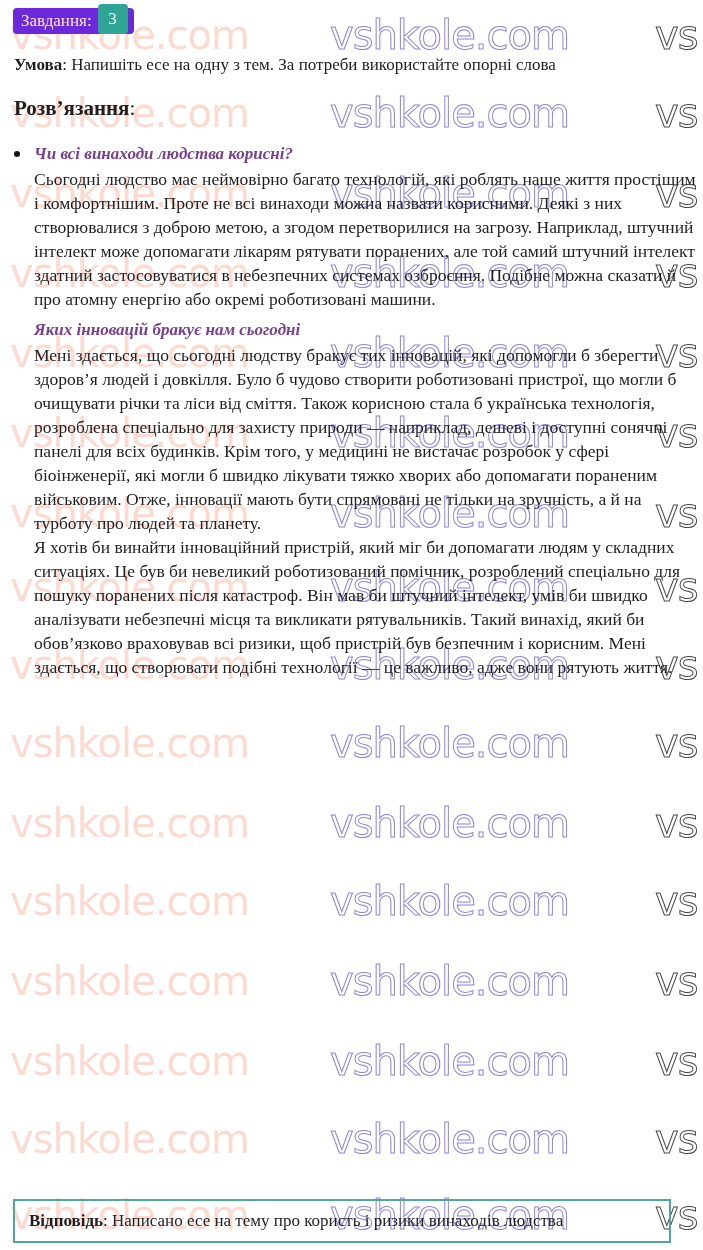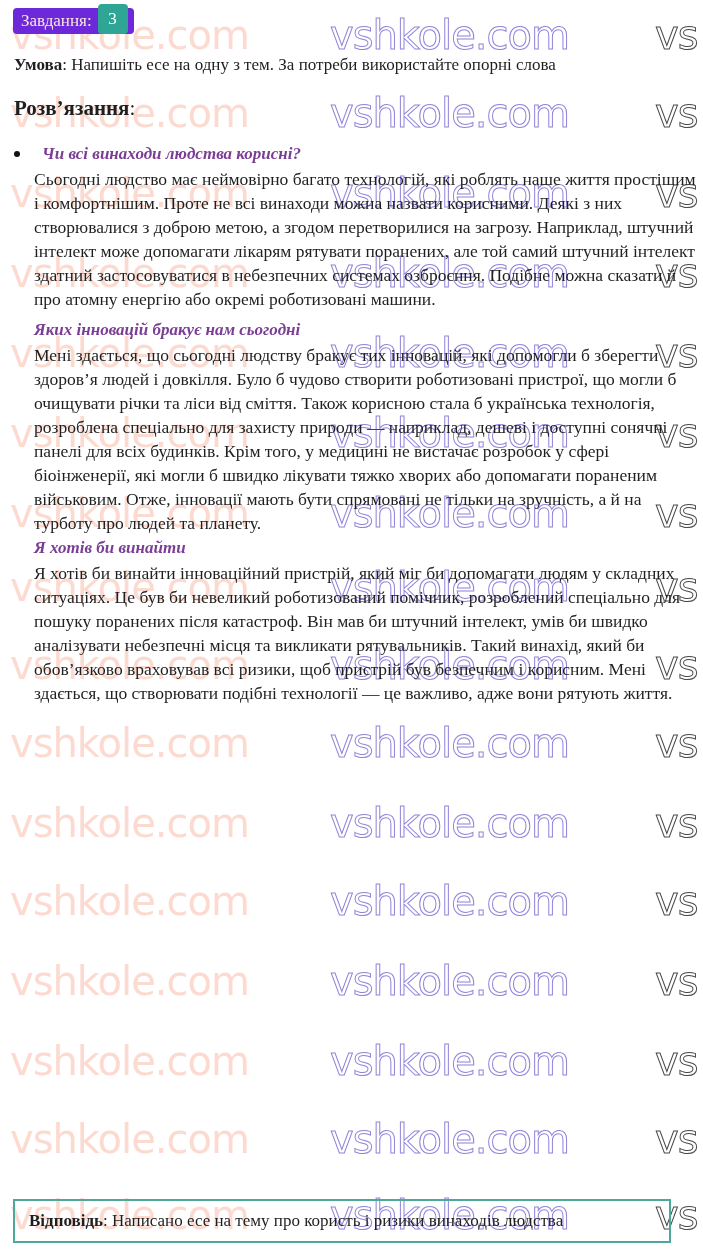--- a/index.html
+++ b/index.html
@@ -31,21 +31,21 @@
     width: 30px; height: 30px; border-radius: 4px; display: flex; align-items: center; justify-content: center;
     margin-top: -4px; margin-right: 6px;
   }
   .cond { position: absolute; left: 14px; top: 55px; font-size: 17px; }
   .sol { position: absolute; left: 14px; top: 96px; font-size: 21px; }
   b { font-weight: bold; }
 
   .essay { position: absolute; left: 14px; top: 141px; width: 686px; }
   .topic-line { display: flex; align-items: center; height: 26px; }
   .bullet { width: 6px; height: 6px; border-radius: 50%; background: #111; margin: 0 14px 0 0; }
-  .topic { color: #7a3e94; font-style: italic; font-weight: bold; font-size: 17px; margin-left: 8px; }
+  .topic { color: #7a3e94; font-style: italic; font-weight: bold; font-size: 17px; }
   .topic.sub { margin-left: 20px; }
   .para { margin-left: 20px; font-size: 17.5px; line-height: 24px; color: #1f1f1f; }
 
   .answer {
     position: absolute; left: 13px; top: 1199px; width: 658px; height: 44px; box-sizing: border-box;
     border: 2.5px solid #4ea89a; border-radius: 0; display: flex; align-items: center; padding-left: 14px;
     font-size: 17px; background: rgba(255,255,255,0.0);
   }
 </style>
 </head>
@@ -153,23 +153,20 @@
       <span class="bullet"></span>
       <span class="topic">Чи всі винаходи людства корисні?</span>
     </div>
     <div class="para">Сьогодні людство має неймовірно багато технологій, які роблять наше життя простішим і комфортнішим. Проте не всі винаходи можна назвати корисними. Деякі з них створювалися з доброю метою, а згодом перетворилися на загрозу. Наприклад, штучний інтелект може допомагати лікарям рятувати поранених, але той самий штучний інтелект здатний застосовуватися в небезпечних системах озброєння. Подібне можна сказати й про атомну енергію або окремі роботизовані машини.</div>
 
     <div class="topic-line" style="margin-top:6px">
       <span class="topic sub">Яких інновацій бракує нам сьогодні</span>
     </div>
     <div class="para">Мені здається, що сьогодні людству бракує тих інновацій, які допомогли б зберегти здоров’я людей і довкілля. Було б чудово створити роботизовані пристрої, що могли б очищувати річки та ліси від сміття. Також корисною стала б українська технологія, розроблена спеціально для захисту природи — наприклад, дешеві і доступні сонячні панелі для всіх будинків. Крім того, у медицині не вистачає розробок у сфері біоінженерії, які могли б швидко лікувати тяжко хворих або допомагати пораненим військовим. Отже, інновації мають бути спрямовані не тільки на зручність, а й на турботу про людей та планету.</div>
 
-    <div class="topic-line">
-      <span class="topic sub">Я хотів би винайти</span>
-    </div>
     <div class="para">Я хотів би винайти інноваційний пристрій, який міг би допомагати людям у складних ситуаціях. Це був би невеликий роботизований помічник, розроблений спеціально для пошуку поранених після катастроф. Він мав би штучний інтелект, умів би швидко аналізувати небезпечні місця та викликати рятувальників. Такий винахід, який би обов’язково враховував всі ризики, щоб пристрій був безпечним і корисним. Мені здається, що створювати подібні технології — це важливо, адже вони рятують життя.</div>
   </div>
 
   <div class="answer">
     <b>Відповідь</b>
       <span>: Написано есе на тему про користь і ризики винаходів людства</span>
   </div>
 </div>
 
 </body></html>

